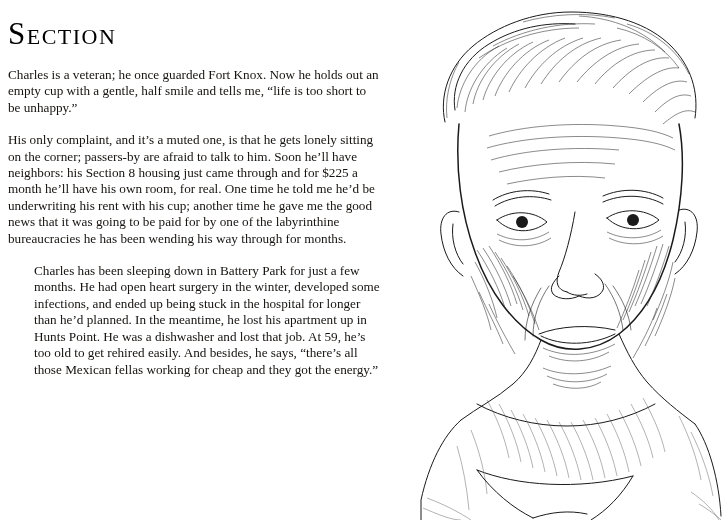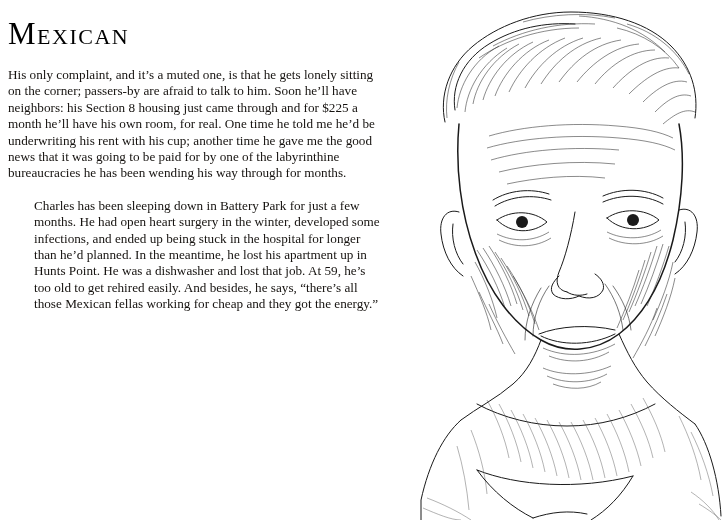--- a/index.html
+++ b/index.html
@@ -64,21 +64,22 @@
   .ink-thick { stroke-width: 1.5; }
   .hatch { stroke: #2b2b2b; stroke-width: 0.55; fill: none; }
   .hatch-soft { stroke: #555555; stroke-width: 0.45; fill: none; }
 </style>
 </head>
 <body>
 
 <div id="page">
 
   <div id="text-column">
-    <h1 id="page-title">Mexican</h1>
+    <h1 id="page-title">Section</h1>
+    <p class="para">Charles is a veteran; he once guarded Fort Knox. Now he holds out an empty cup with a gentle, half smile and tells me, “life is too short to be unhappy.”</p>
     <p class="para">His only complaint, and it’s a muted one, is that he gets lonely sitting on the corner; passers-by are afraid to talk to him. Soon he’ll have neighbors: his Section 8 housing just came through and for $225 a month he’ll have his own room, for real. One time he told me he’d be underwriting his rent with his cup; another time he gave me the good news that it was going to be paid for by one of the labyrinthine bureaucracies he has been wending his way through for months.</p>
     <p class="para">Charles has been sleeping down in Battery Park for just a few months. He had open heart surgery in the winter, developed some infections, and ended up being stuck in the hospital for longer than he’d planned. In the meantime, he lost his apartment up in Hunts Point. He was a dishwasher and lost that job. At 59, he’s too old to get rehired easily. And besides, he says, “there’s all those Mexican fellas working for cheap and they got the energy.”</p>
   </div>
 
   <div id="portrait">
 
     <svg width="400" height="520" viewBox="0 0 400 520" xmlns="http://www.w3.org/2000/svg">
 
       <g class="ink ink-med">
         <path d="M118 122 C112 96 122 66 146 46 C170 26 206 12 244 12 C286 12 322 24 344 46 C364 66 372 92 368 118"></path>

